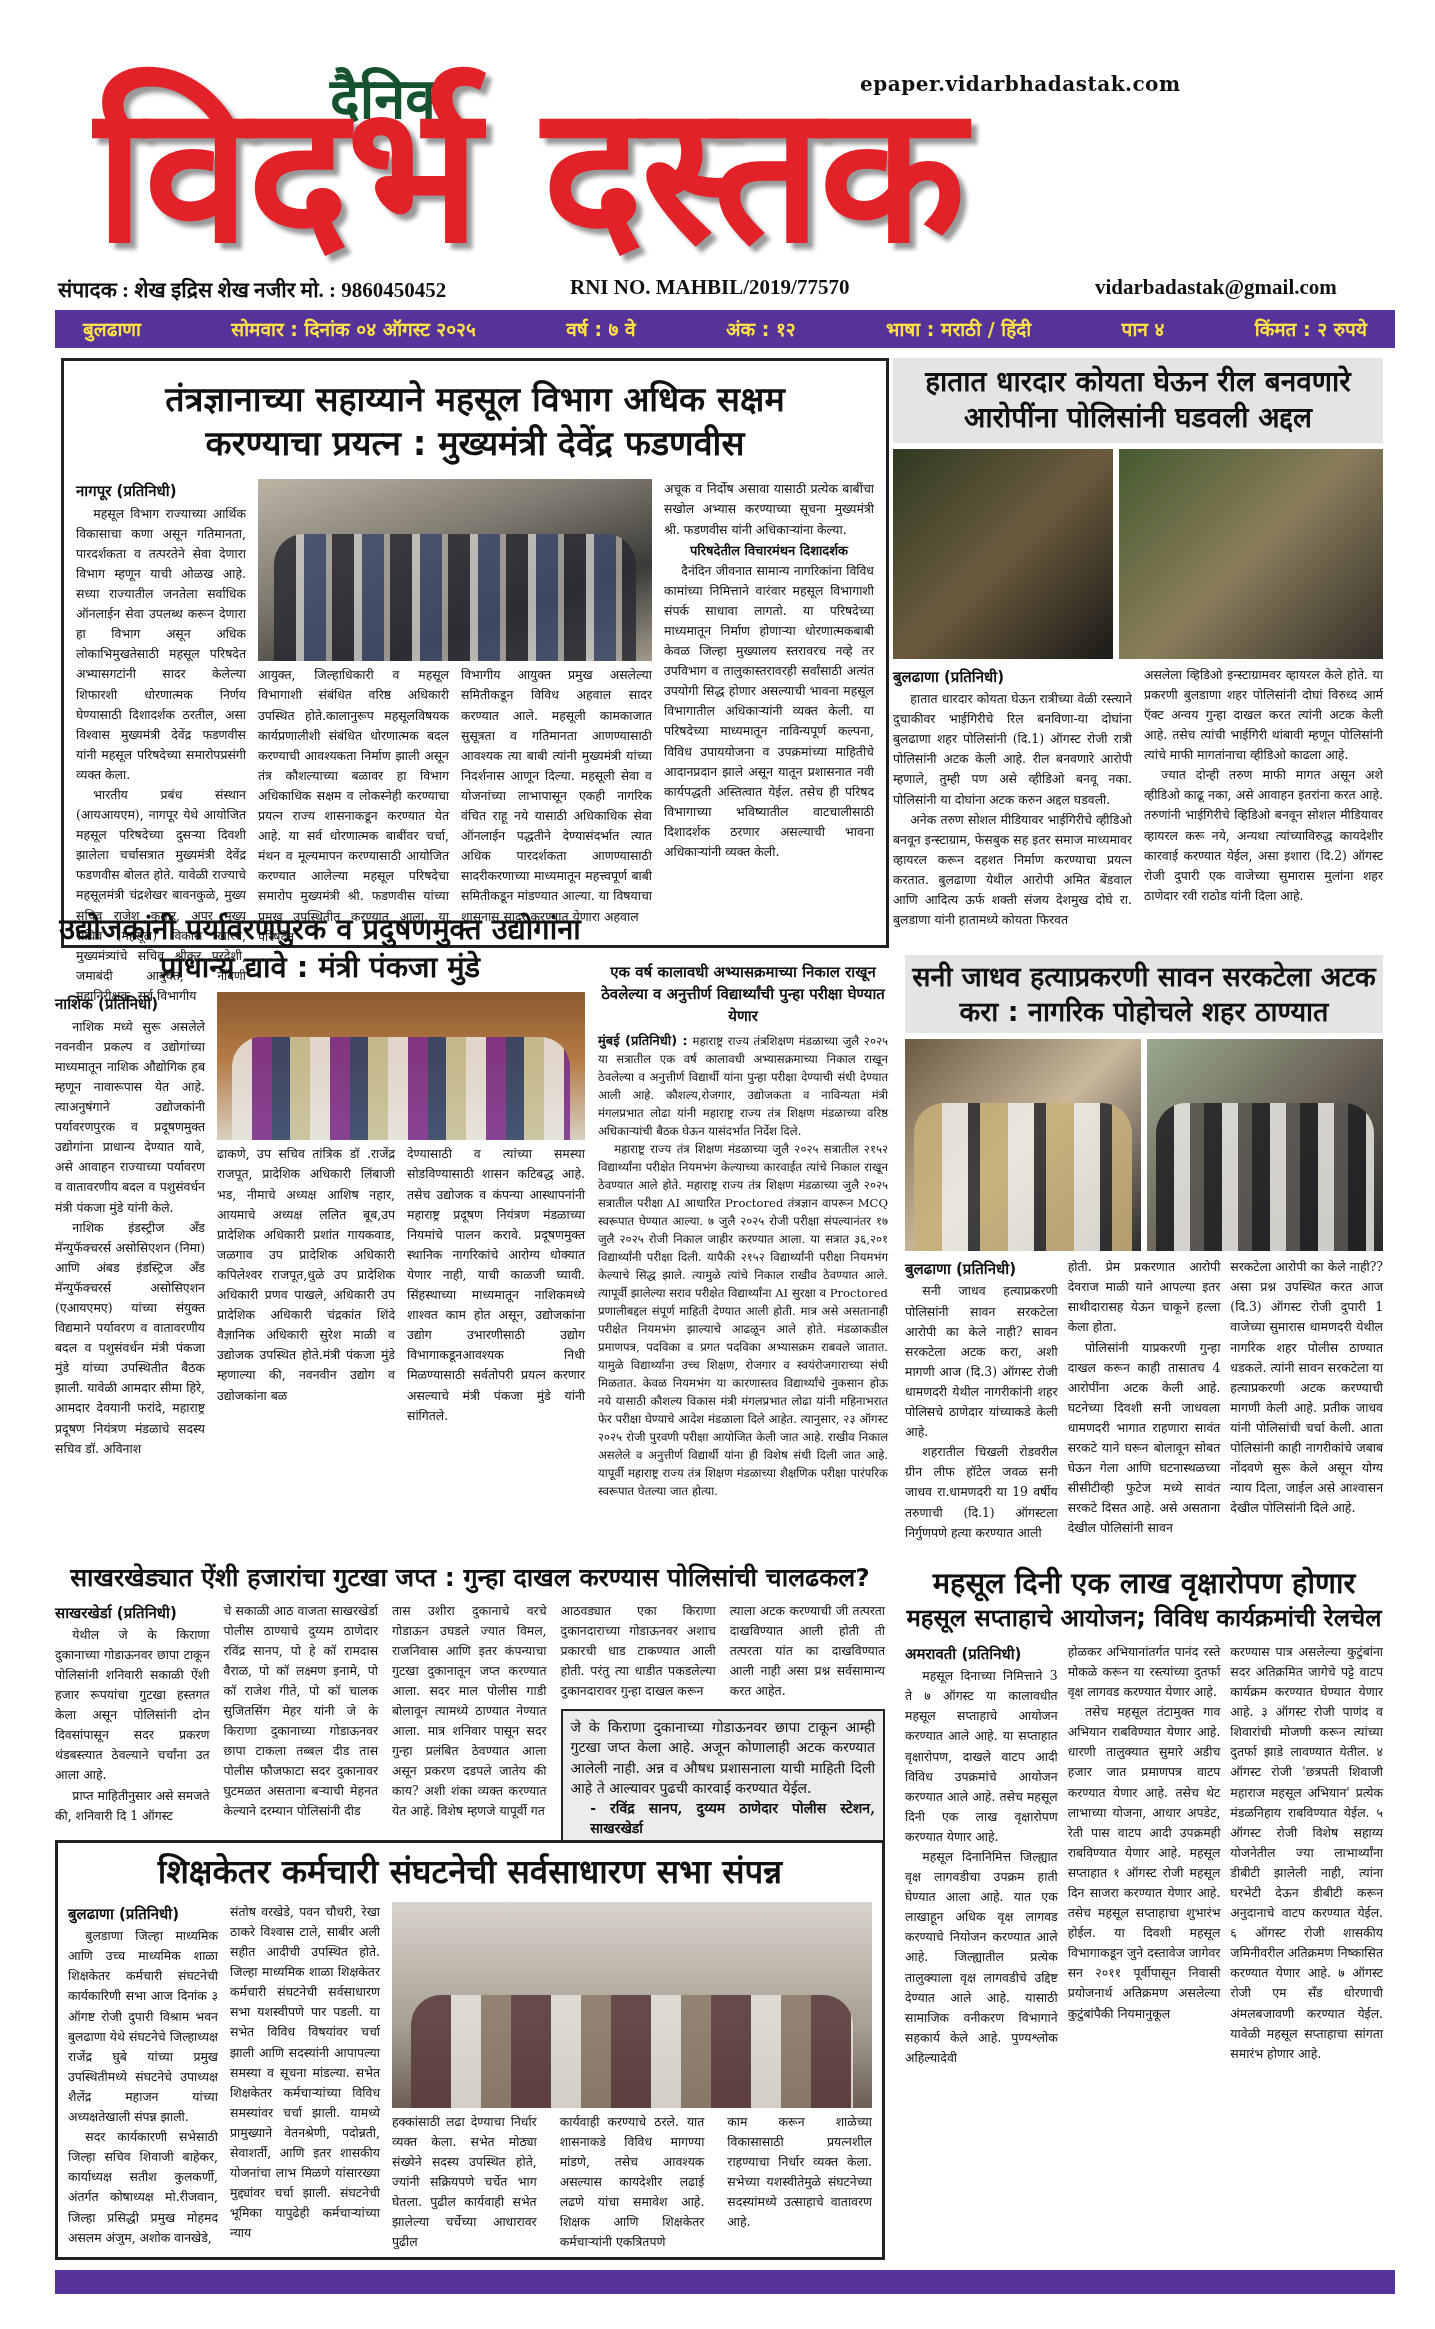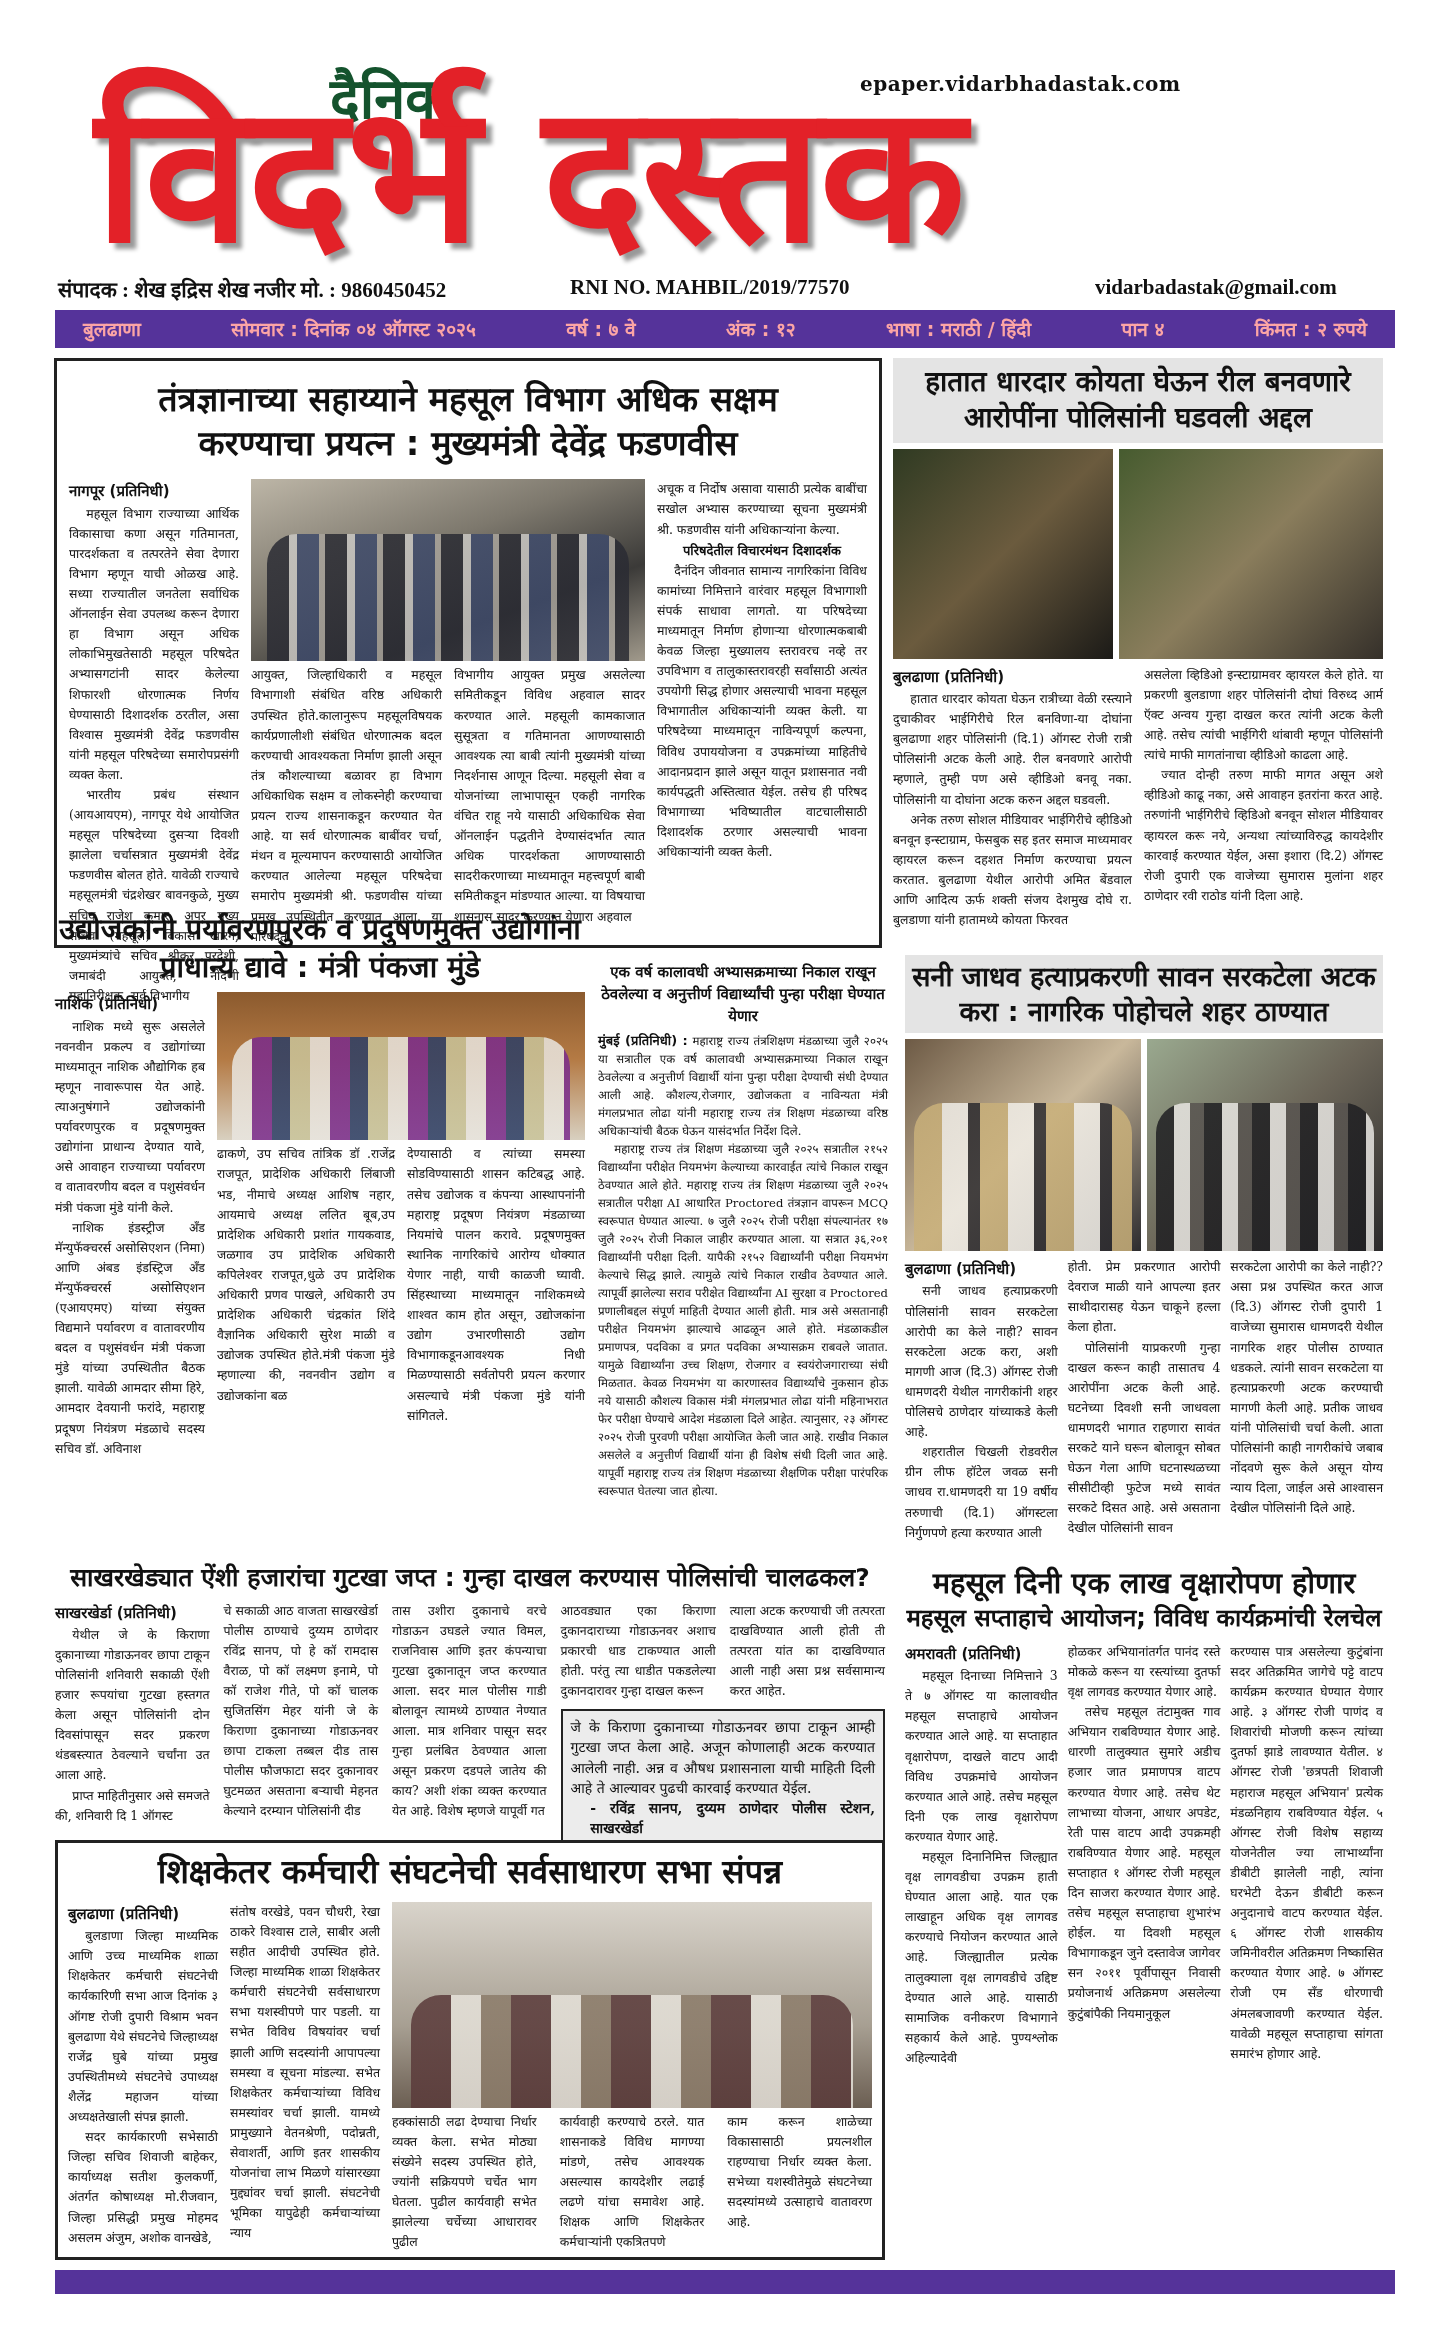--- a/index.html
+++ b/index.html
@@ -2,21 +2,21 @@
 <html><head>
 <meta charset="utf-8">
 <style>
   * { box-sizing: border-box; margin: 0; padding: 0; }
   body { width: 1435px; height: 2329px; background: #fff; font-family: "DejaVu Serif", serif; color: #111; position: relative; overflow: hidden; }
   .masthead { position: absolute; left: 0; top: 0; width: 1435px; height: 300px; }
   .dainik { position: absolute; left: 330px; top: 58px; font-family: "DejaVu Sans", sans-serif; font-weight: bold; color: #14532d; font-size: 56px; }
   .title { position: absolute; left: 95px; top: 80px; font-family: "DejaVu Sans", sans-serif; font-weight: bold; color: #e32128; font-size: 190px; letter-spacing: -2px; text-shadow: 6px 6px 4px #999; line-height: 1; }
   .site { position: absolute; left: 860px; top: 72px; font-family: "DejaVu Serif", serif; font-weight: bold; font-size: 20px; letter-spacing: 0.5px; }
   .infoline { position: absolute; top: 275px; font-family: "Liberation Serif", serif; font-size: 21px; font-weight: bold; }
-  .bar { position: absolute; left: 55px; top: 310px; width: 1340px; height: 38px; background: #55339a; color: #fca5a5; display: flex; align-items: center; justify-content: space-between; padding: 0 28px; font-family: "DejaVu Sans", sans-serif; font-size: 19px; font-weight: bold; }
+  .bar { position: absolute; left: 55px; top: 310px; width: 1340px; height: 38px; background: #55339a; color: #fde047; display: flex; align-items: center; justify-content: space-between; padding: 0 28px; font-family: "DejaVu Sans", sans-serif; font-size: 19px; font-weight: bold; }
   .box { position: absolute; border: 3px solid #222; background: #fff; }
   .hl { font-family: "DejaVu Sans", sans-serif; font-weight: bold; text-align: center; color: #111; line-height: 1.3; }
   .hl-grey { background: #e4e4e4; }
   .dateline { font-family: "DejaVu Sans", sans-serif; font-weight: bold; font-size: 15px; }
   .cols { display: flex; gap: 14px; }
   .col { flex: 1; font-size: 12.4px; line-height: 1.62; text-align: justify; }
   .col p { text-indent: 1.4em; }
   .photo { background: linear-gradient(160deg, #bdb6a7 0%, #7d786d 40%, #3b3a38 70%, #a19a8c 100%); position: relative; overflow: hidden; }
   .photo .ppl { position: absolute; bottom: 0; left: 4%; right: 4%; height: 70%; background: repeating-linear-gradient(90deg, #2a2b33 0 22px, #c9c7c3 22px 30px, #3e4a6a 30px 52px, #a8a39b 52px 58px); opacity: .85; border-radius: 30px 30px 0 0; }
   .quote { border: 2px solid #222; background: #ececec; padding: 6px 8px; font-size: 14px; line-height: 1.45; }
@@ -38,21 +38,21 @@
 <div class="bar">
   <span>बुलढाणा</span>
   <span>सोमवार : दिनांक ०४ ऑगस्ट २०२५</span>
   <span>वर्ष : ७ वे</span>
   <span>अंक : १२</span>
   <span>भाषा : मराठी / हिंदी</span>
   <span>पान ४</span>
   <span>किंमत : २ रुपये</span>
 </div>
 
-<div class="box" style="left:54px;top:358px;width:828px;height:590px;padding:8px 12px;">
+<div class="box" style="left:61px;top:358px;width:828px;height:590px;padding:8px 12px;">
   <div class="hl" style="font-size:34px;padding:8px 30px 14px;">तंत्रज्ञानाच्या सहाय्याने महसूल विभाग अधिक सक्षम करण्याचा प्रयत्न : मुख्यमंत्री देवेंद्र फडणवीस</div>
   <div style="display:flex;gap:12px;">
     <div class="col" style="flex:0 0 170px;">
       <div class="dateline">नागपूर (प्रतिनिधी)</div>
       <p>महसूल विभाग राज्याच्या आर्थिक विकासाचा कणा असून गतिमानता, पारदर्शकता व तत्परतेने सेवा देणारा विभाग म्हणून याची ओळख आहे. सध्या राज्यातील जनतेला सर्वाधिक ऑनलाईन सेवा उपलब्ध करून देणारा हा विभाग असून अधिक लोकाभिमुखतेसाठी महसूल परिषदेत अभ्यासगटांनी सादर केलेल्या शिफारशी धोरणात्मक निर्णय घेण्यासाठी दिशादर्शक ठरतील, असा विश्वास मुख्यमंत्री देवेंद्र फडणवीस यांनी महसूल परिषदेच्या समारोपप्रसंगी व्यक्त केला.</p>
       <p>भारतीय प्रबंध संस्थान (आयआयएम), नागपूर येथे आयोजित महसूल परिषदेच्या दुसऱ्या दिवशी झालेला चर्चासत्रात मुख्यमंत्री देवेंद्र फडणवीस बोलत होते. यावेळी राज्याचे महसूलमंत्री चंद्रशेखर बावनकुळे, मुख्य सचिव राजेश कुमार, अपर मुख्य सचिव (महसूल) विकास खारगे, मुख्यमंत्र्यांचे सचिव श्रीकर परदेशी, जमाबंदी आयुक्त, नोंदणी महानिरीक्षक, सर्व विभागीय</p>
     </div>
     <div style="flex:1;display:flex;flex-direction:column;">
       <div class="photo" style="height:182px;">
           <div class="ppl"></div>

